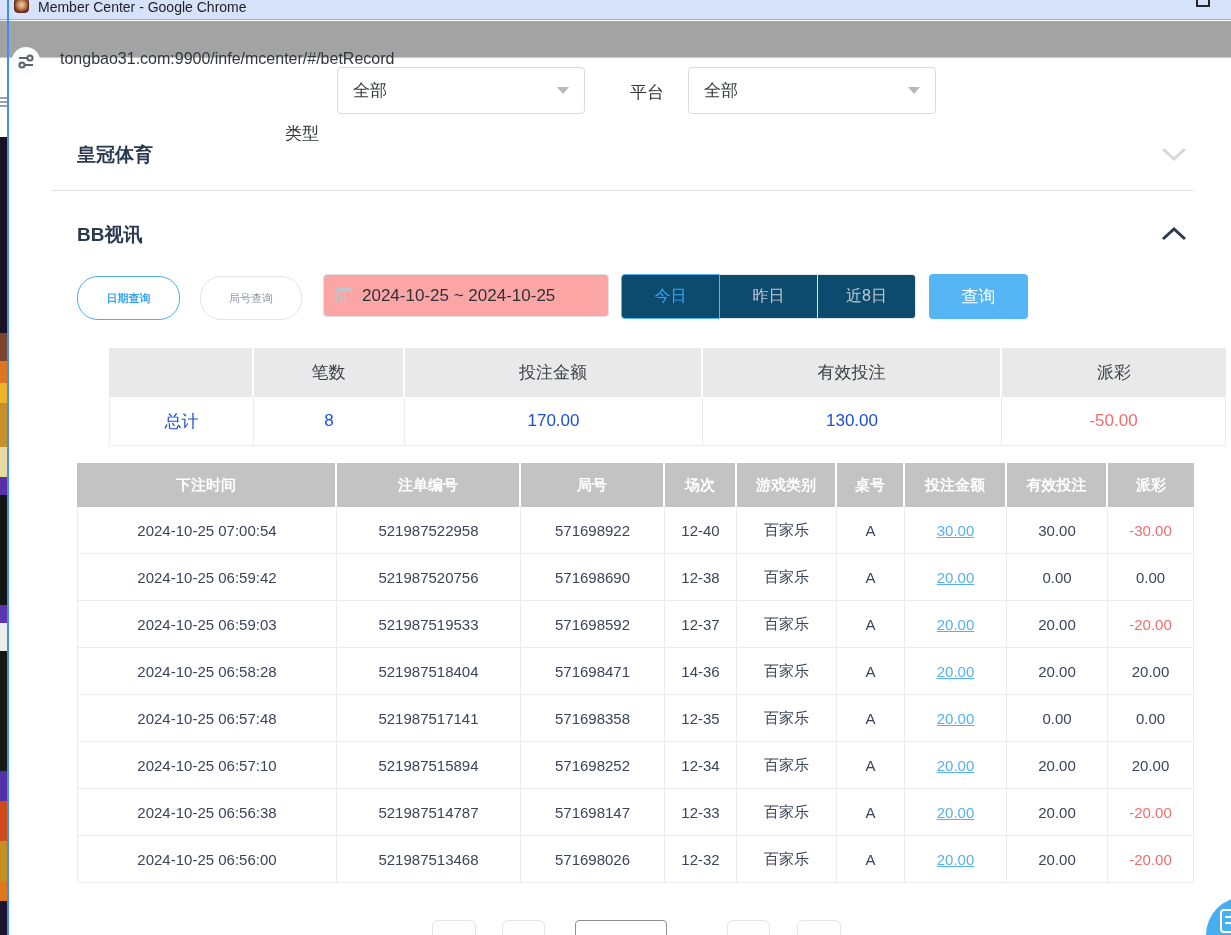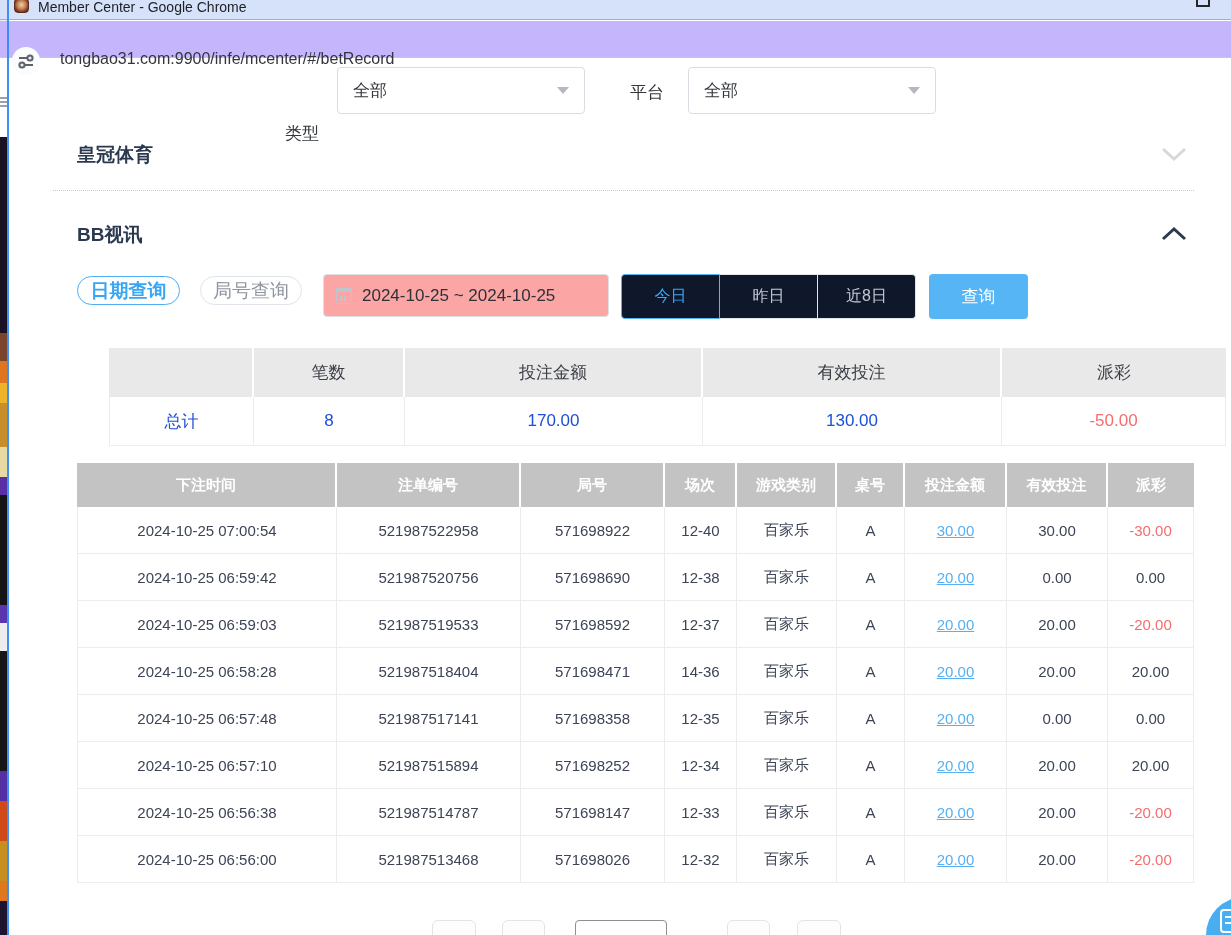--- a/index.html
+++ b/index.html
@@ -9,21 +9,21 @@
   #stage { position:relative; width:1231px; height:935px; overflow:hidden; background:#fff;text-decoration:underline; }
 
   
   #titlebar { left:0; top:0; width:1231px; height:20px; background:#d5e2fa;
     border-bottom:1px solid #a9aebb; z-index:5; }
   #favicon { left:14px; top:-2px; width:15px; height:15px; border-radius:4px;
     background:radial-gradient(circle at 50% 45%, #ecd2a8 0%, #c98a5a 40%, #7e3324 75%, #4e1f14 100%);
     border:1px solid #5a2a1c; }
   #win-title { left:38px; top:-3px; font-size:14px; color:#1d1f24; line-height:20px; white-space:nowrap; }
   #btn-max { left:1196px; top:-6px; width:14px; height:13px; border:2px solid #24262b; background:transparent; }
-  #urlbar { left:0; top:21px; width:1231px; height:37px; background:#c4b5fd; border-bottom:1px solid #c4c8d1; z-index:5; }
+  #urlbar { left:0; top:21px; width:1231px; height:37px; background:#a3a3a3; border-bottom:1px solid #c4c8d1; z-index:5; }
   #tune-wrap { left:12px; top:26px; width:28px; height:28px; border-radius:50%; background:#fbfcfe; }
   #url-text { left:60px; top:29px; font-size:16px; color:#33363d; white-space:nowrap; }
 
   
   #left-strip { left:0; top:0; width:8px; height:935px; z-index:4; overflow:hidden; }
   #left-strip div { width:8px; }
   #win-edge { left:7px; top:0; width:2px; height:935px; background:#3f8ef7; z-index:6; }
   #strip-icon { left:0; top:97px; width:7px; height:10px; z-index:7;
     border-top:2px solid #9aa0ad; border-bottom:2px solid #9aa0ad; }
   #strip-icon::after { content:""; display:block; margin-top:2px; height:2px; background:#9aa0ad; }
@@ -34,32 +34,32 @@
     display:flex; align-items:center; padding:0 15px; cursor:pointer; }
   .select .val { font-size:17px; color:#33363b; flex:1; }
   .caret { width:0; height:0; border-left:6px solid transparent; border-right:6px solid transparent;
     border-top:7px solid #b4b8c0; }
 
   
   .sec-title { font-size:19px; font-weight:bold; color:#2b3950; }
   .dotted { border-top:1px dotted #c9c9c9; }
 
   
-  .pill { height:29px; border-radius:21px; background:#fff; font-size:19px;
+  .pill { height:44px; border-radius:21px; background:#fff; font-size:11px;
     display:flex; align-items:center; justify-content:center; cursor:pointer; }
   .pill.on { border:1px solid #4fadf3; color:#38a6f4; font-weight:bold; }
   .pill.off { border:1px solid #e0e4ea; color:#8e949e; }
   #date-range { height:43px; width:286px; border:1px solid #dcdfe6; border-radius:4px; background:#fca5a5;
     display:flex; align-items:center; padding:0 12px; cursor:text; }
   #cal-icon { width:16px; height:16px; border:1px solid #c0c4cc; border-radius:2px; margin-right:10px; position:relative; }
   #cal-icon::before { content:""; position:absolute; left:-1px; top:-1px; right:-1px; height:4px; background:#c0c4cc; }
   #cal-icon::after { content:""; position:absolute; left:3px; top:7px; width:8px; height:5px;
     background:repeating-linear-gradient(90deg,#c0c4cc 0 2px,transparent 2px 4px); }
   #date-range .val { font-size:17px; color:#2e3138; white-space:nowrap; }
-  .grp-btn { height:45px; background:#0f172a; font-size:16px; display:flex; align-items:center;
+  .grp-btn { height:45px; background:#0c4a6e; font-size:16px; display:flex; align-items:center;
     justify-content:center; cursor:pointer; border:1px solid #e2e6eb; }
   .grp-btn.first { border-radius:4px 0 0 4px; }
   .grp-btn.last  { border-radius:0 4px 4px 0; border-left:none; }
   .grp-btn.mid   { border-left:none; }
   .grp-btn.on { border:1px solid #55b5f5; color:#3aa8f5; z-index:2; }
   .grp-btn.off { color:#c3c9d2; }
   #btn-query { height:45px; width:99px; border-radius:4px; background:#55b5f5; color:#fff;
     font-size:17px; display:flex; align-items:center; justify-content:center; border:none; cursor:pointer; }
 
   

